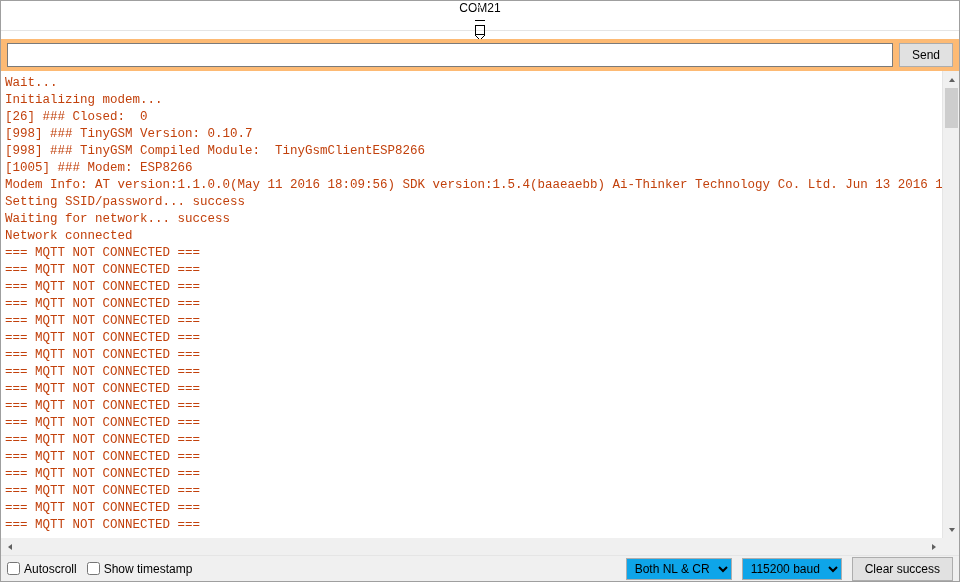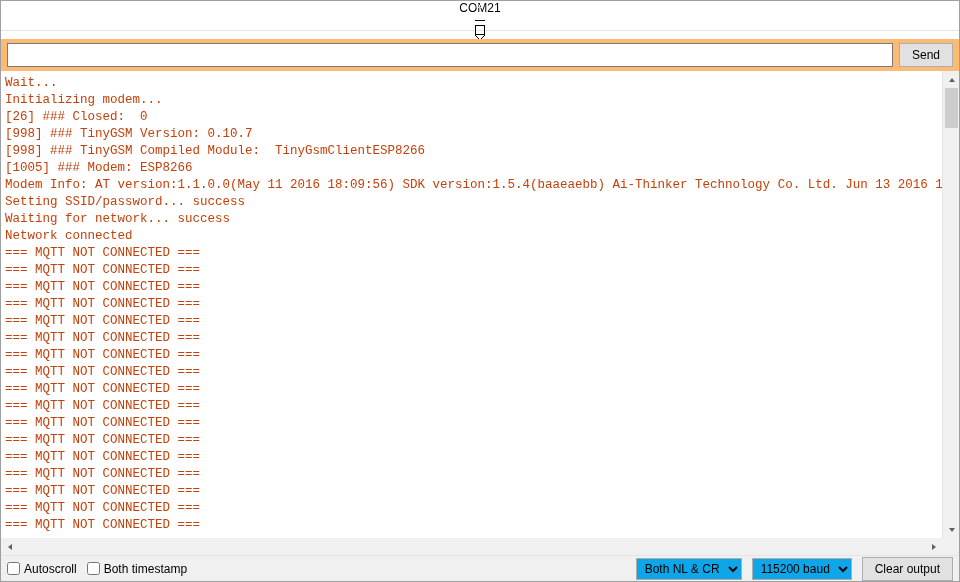--- a/index.html
+++ b/index.html
@@ -124,25 +124,25 @@
     <div class="hscroll-corner"></div>
   </div>
 
   <div class="footer">
     <label class="chk">
       <input type="checkbox" id="cb-autoscroll" style="">
       <span>Autoscroll</span>
     </label>
     <label class="chk">
       <input type="checkbox" id="cb-timestamp" style="">
-      <span>Both timestamp</span>
+      <span>Show timestamp</span>
     </label>
     <div class="spacer"></div>
     <select class="select">
       <option>Both NL &amp; CR</option>
     </select>
     <select class="select">
       <option>115200 baud</option>
     </select>
-    <button class="btn">Clear output</button>
+    <button class="btn">Clear success</button>
   </div>
 
 </div>
 
 </body></html>

